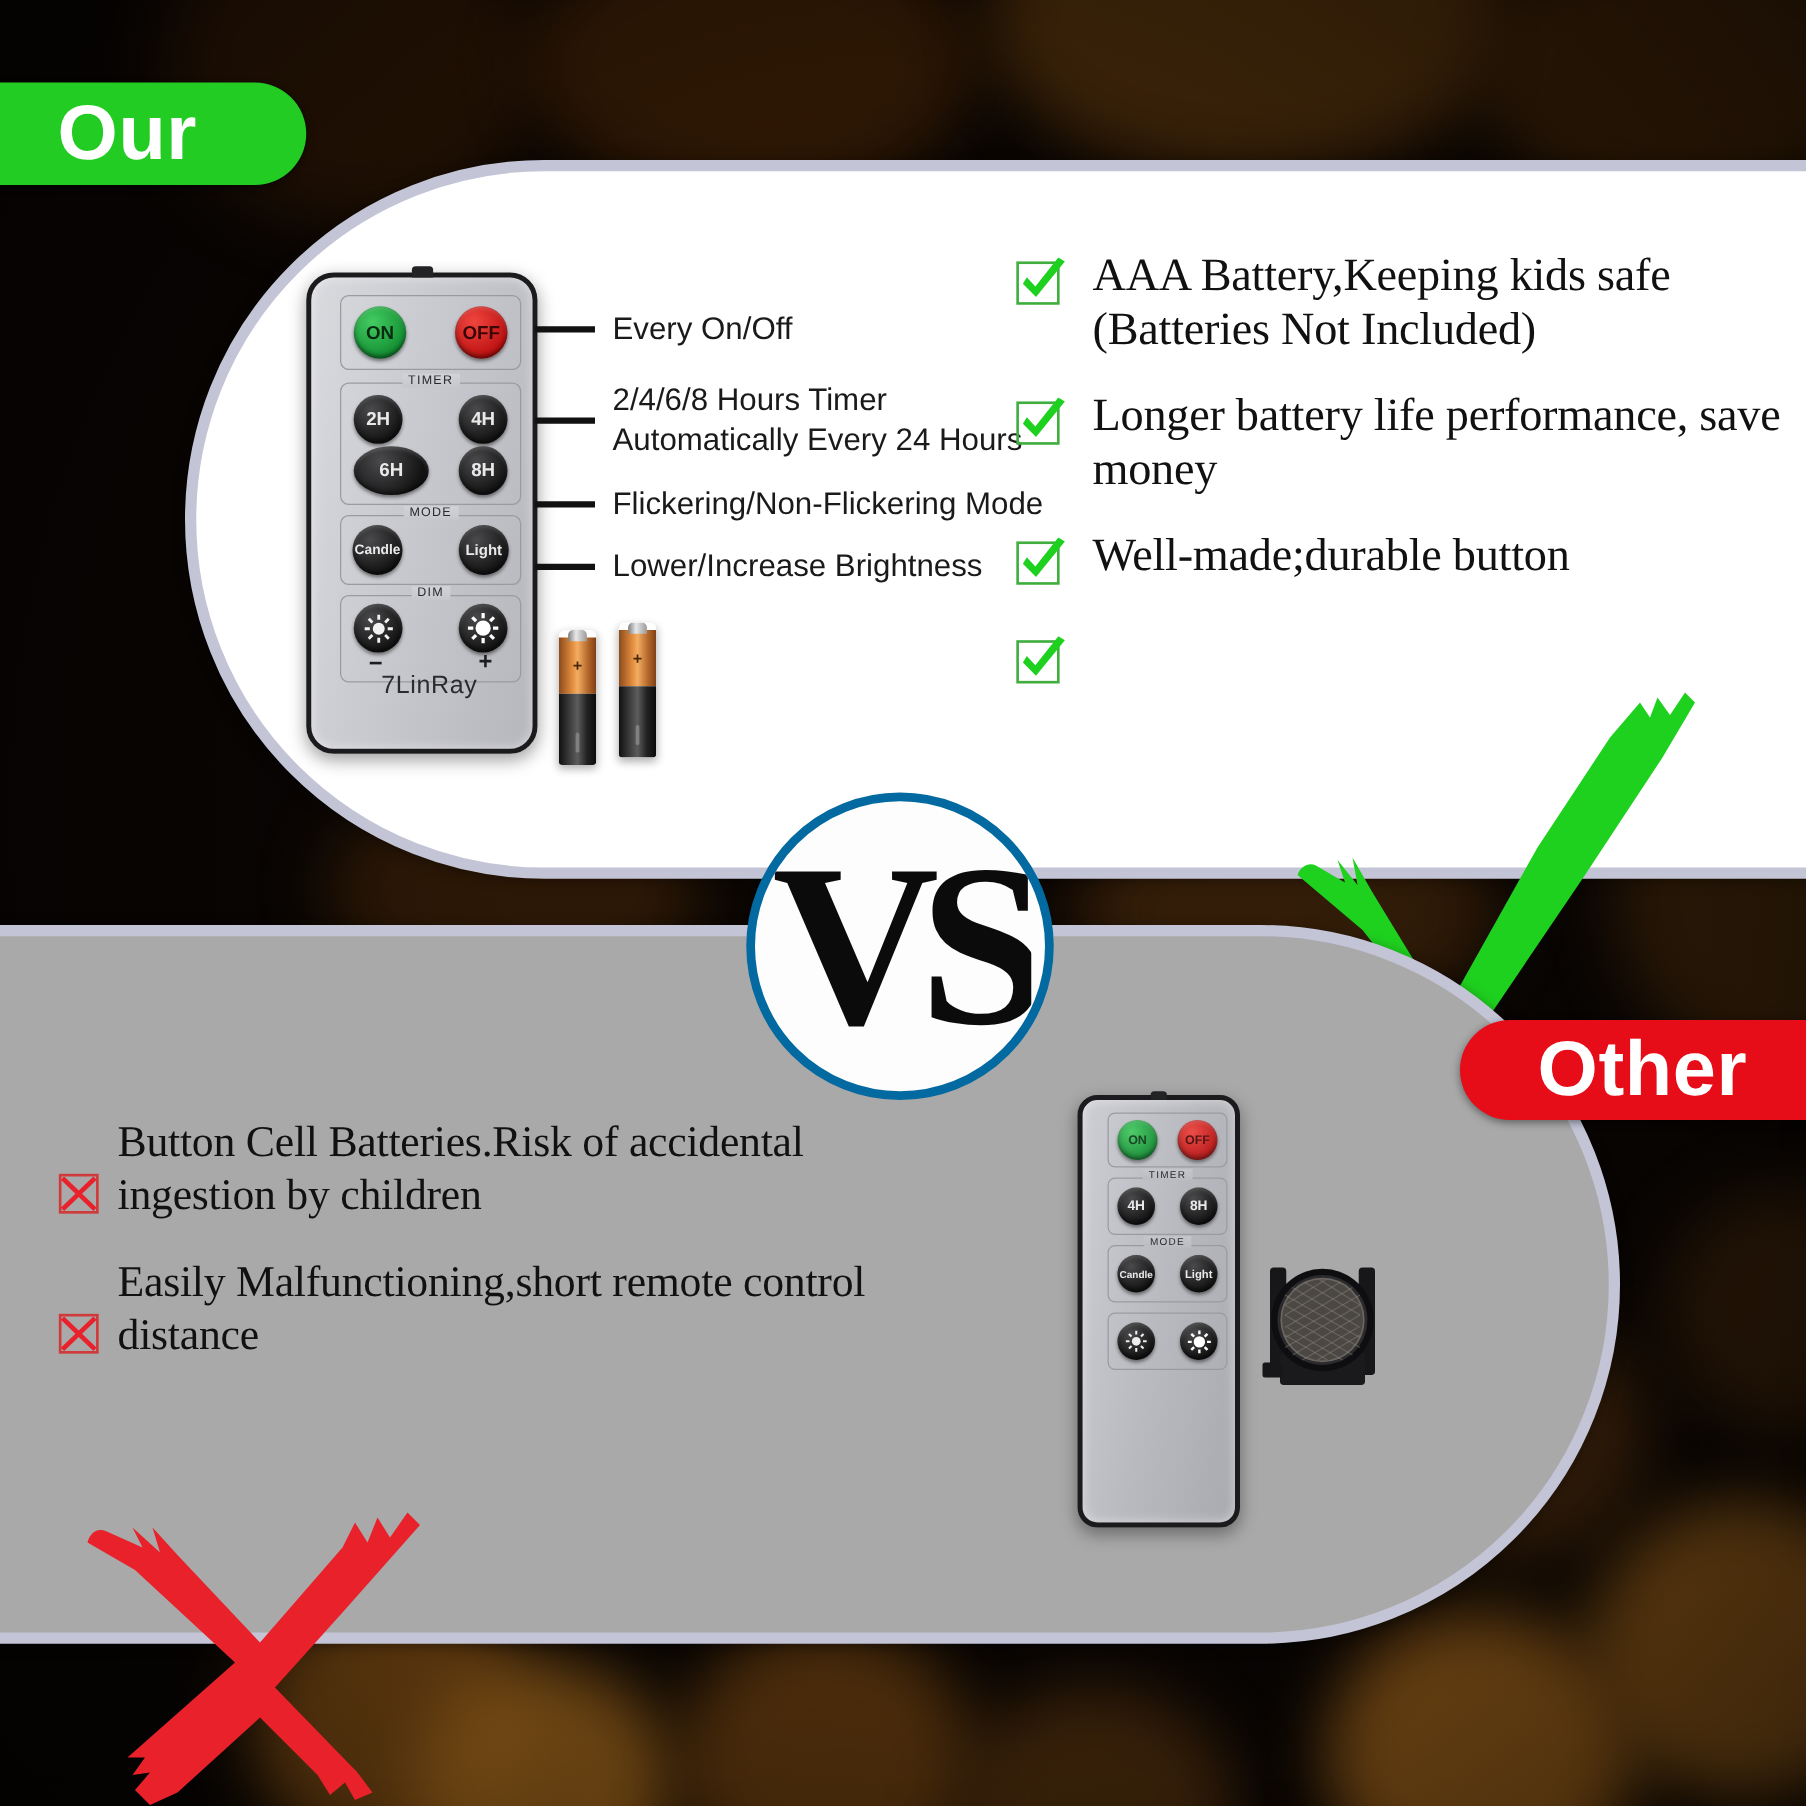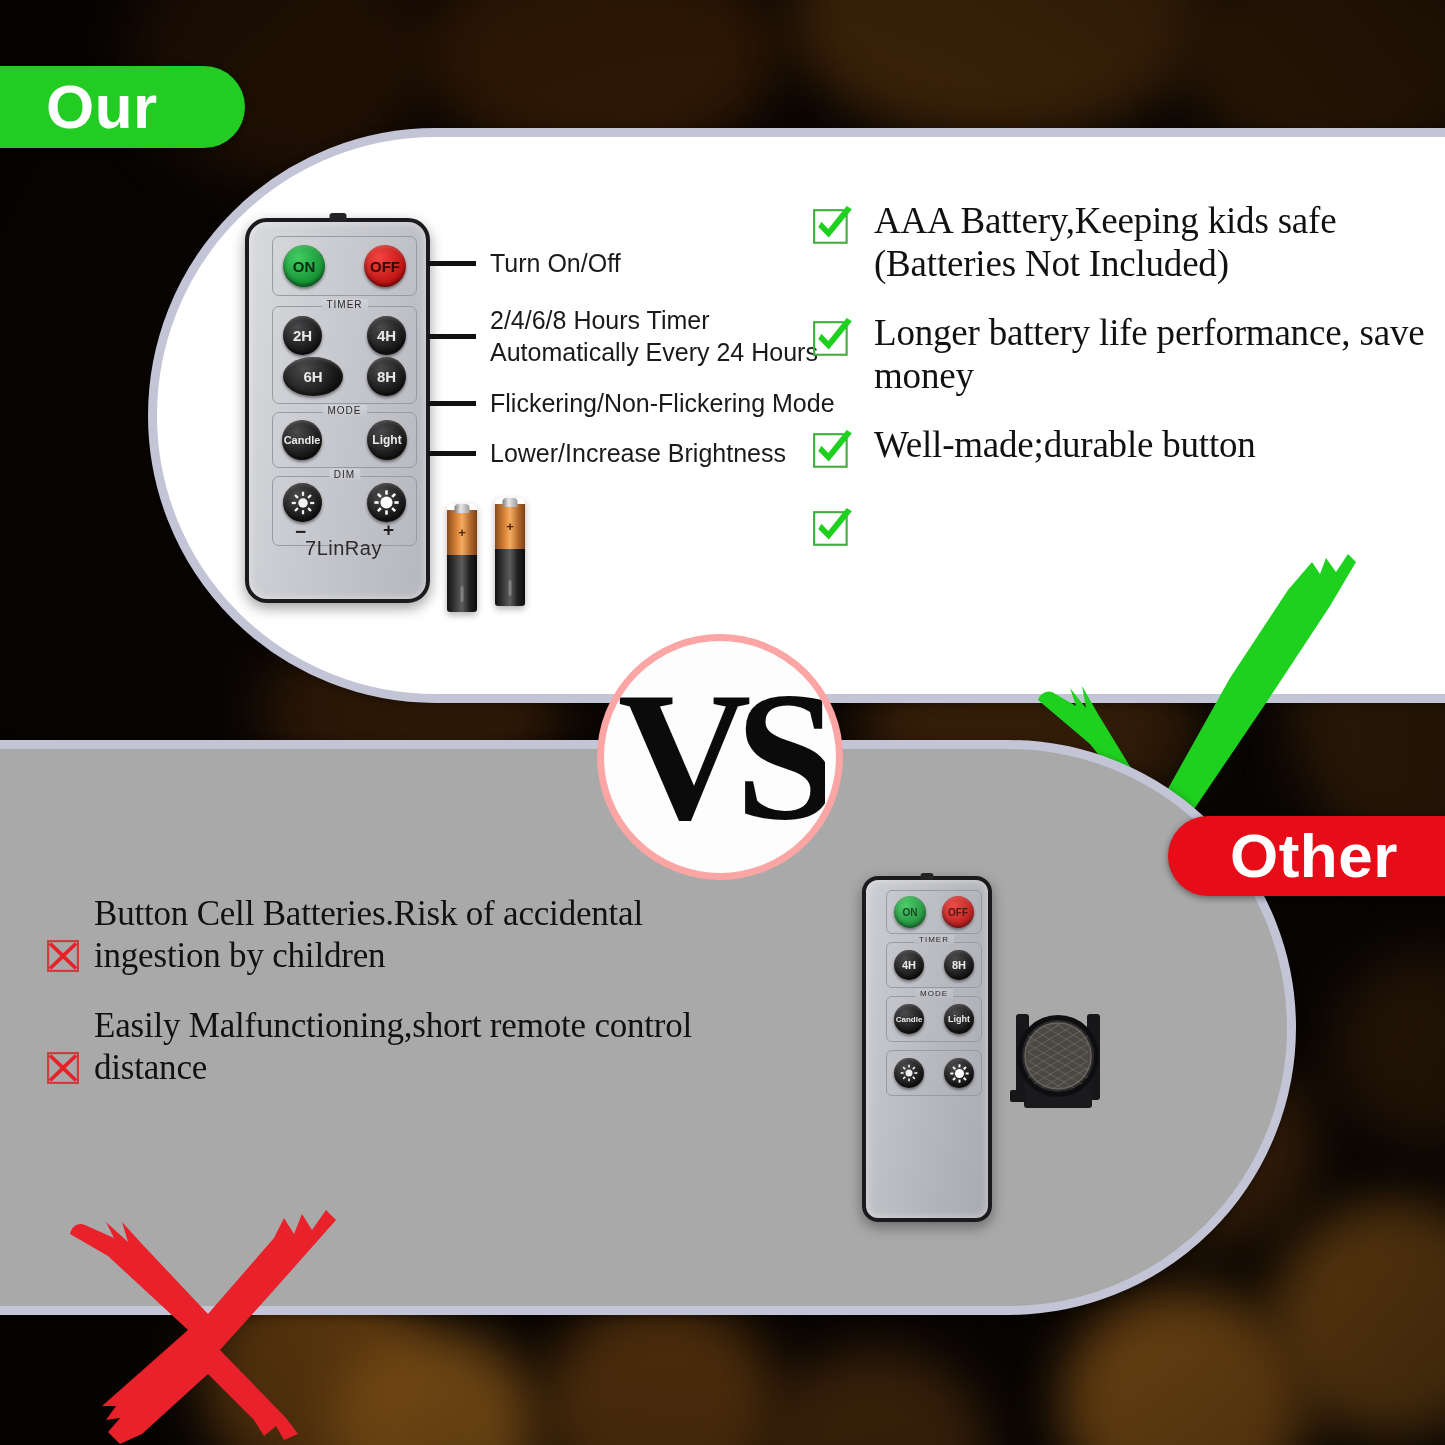--- a/index.html
+++ b/index.html
@@ -46,21 +46,21 @@
   }
   .badge-other{
     left:1168px;top:816px;width:320px;height:80px;
     background:#e60c18;border-radius:44px 0 0 44px;
     padding-left:62px;box-sizing:border-box;
   }
 
   
   .vs-circle{
     position:absolute;left:597px;top:634px;width:246px;height:246px;
-    background:#fdfdfd;border:7px solid #fca5a5;border-radius:50%;
+    background:#fdfdfd;border:7px solid #0369a1;border-radius:50%;
     display:flex;align-items:center;justify-content:center;
     box-sizing:border-box;overflow:hidden;
   }
   .vs-circle svg{display:block;}
 
   
   .remote{
     position:absolute;background:linear-gradient(100deg,#d9dade 0%,#c8c9ce 45%,#b6b7bd 100%);
     border:4px solid #1b1b1d;border-radius:22px;
     box-shadow:0 5px 14px rgba(0,0,0,.38), inset 0 0 9px rgba(255,255,255,.5);
@@ -233,21 +233,21 @@
   <div class="batt" style="left:495px;top:498px;">
     <div class="top"></div>
     <div class="cap"></div>
     <div class="plus">+</div>
     <div class="bot"></div>
     <div class="stripe"></div>
   </div>
 
   <div class="callout" style="left:428px;top:248px;">
     <div class="lead"></div>
-    <div class="ctext">Turn On/Off</div>
+    <div class="ctext">Every On/Off</div>
   </div>
   <div class="callout" style="left:428px;top:305px;">
     <div class="lead"></div>
     <div class="ctext">2/4/6/8 Hours Timer
 Automatically Every 24 Hours</div>
   </div>
   <div class="callout" style="left:428px;top:388px;">
     <div class="lead"></div>
     <div class="ctext">Flickering/Non-Flickering Mode</div>
   </div>

